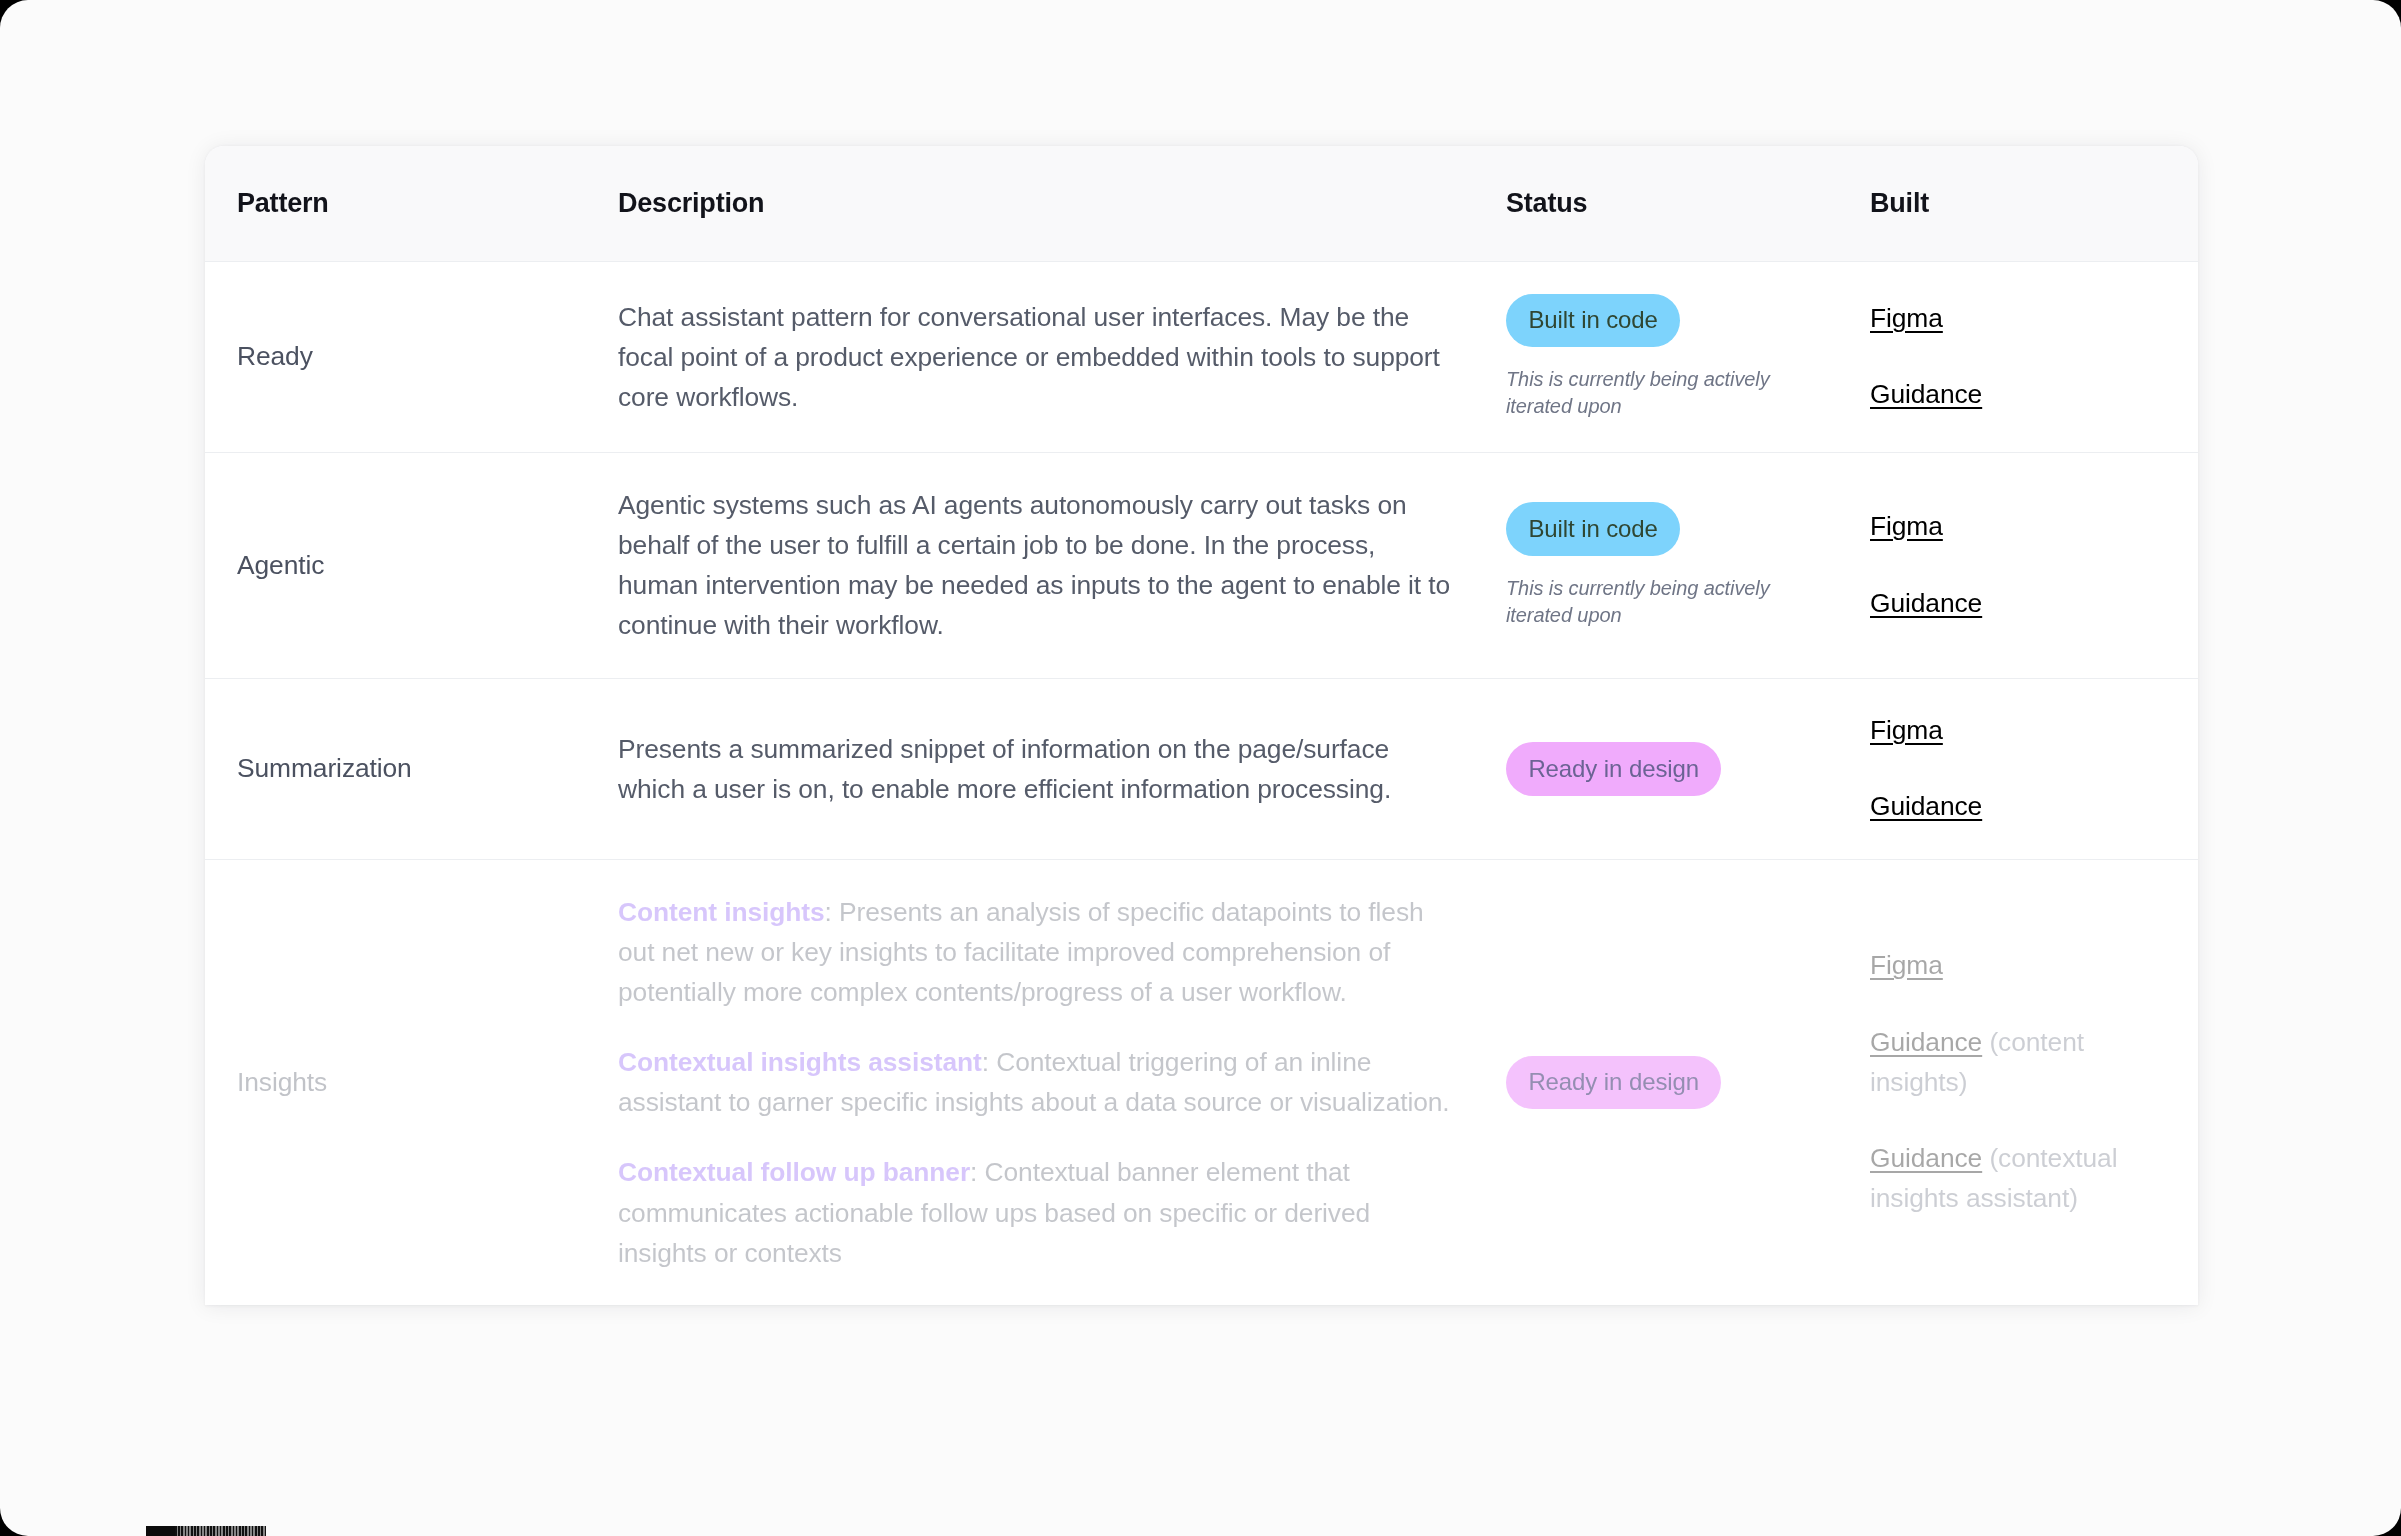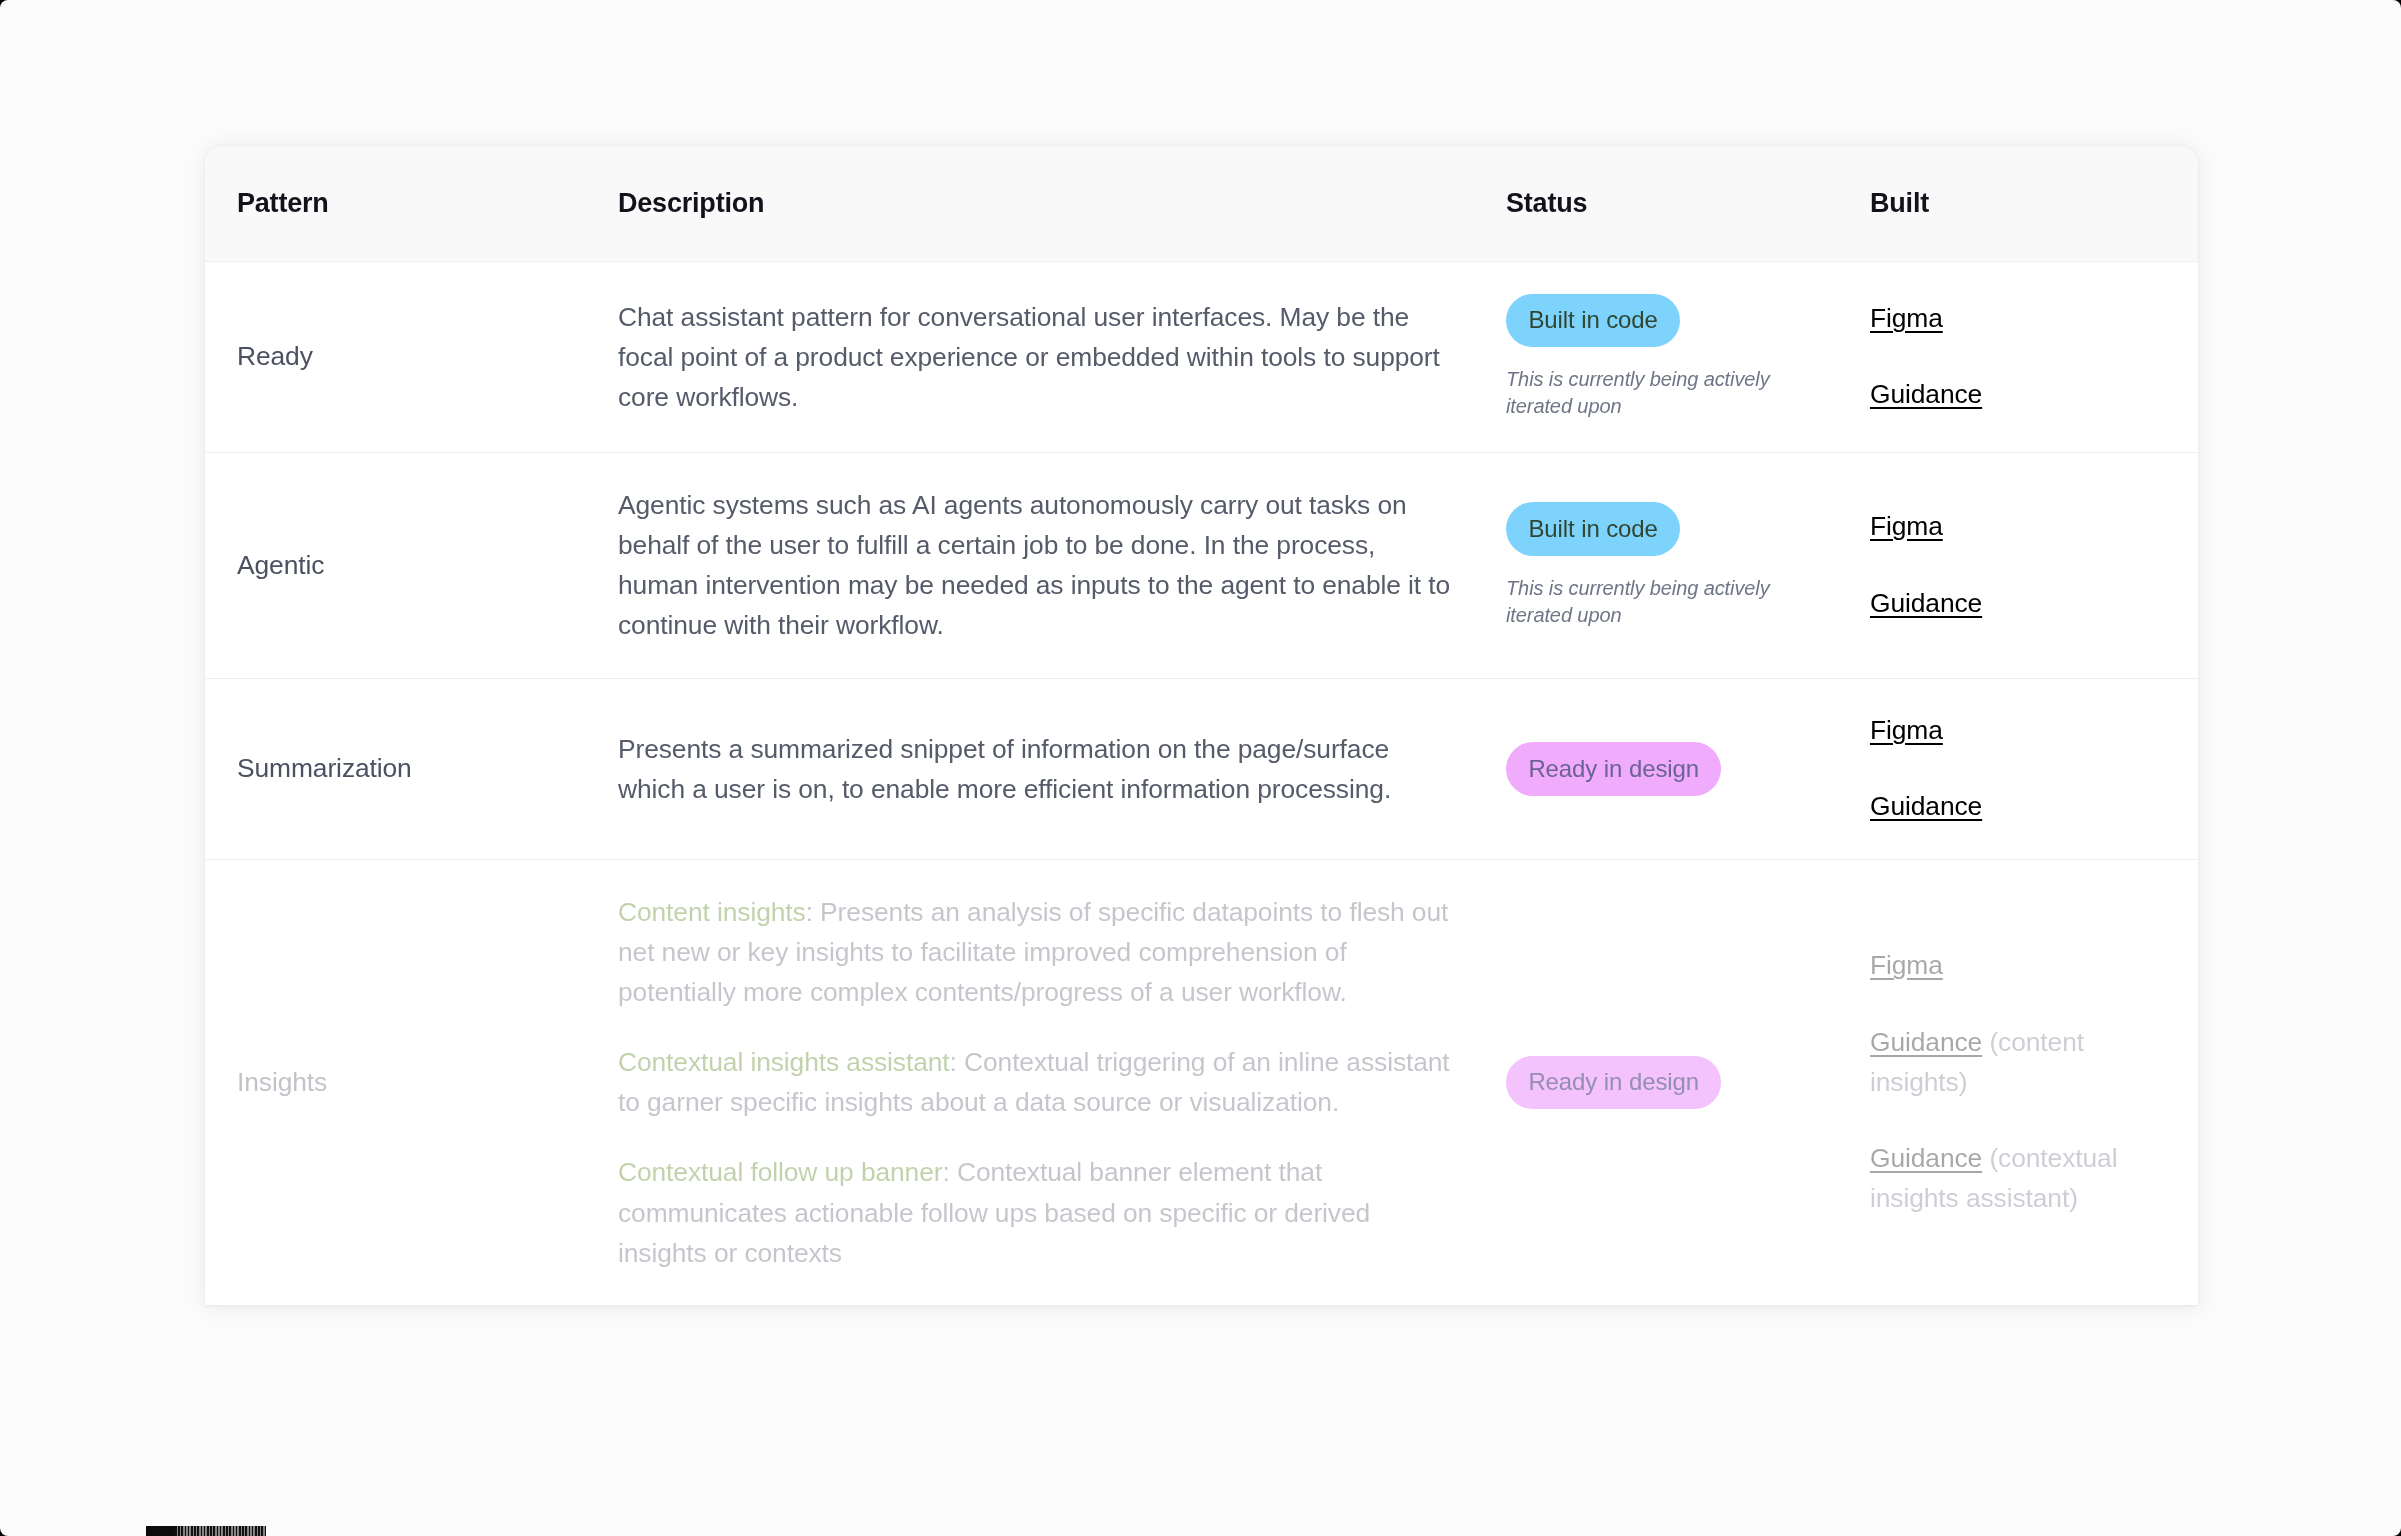--- a/index.html
+++ b/index.html
@@ -11,21 +11,21 @@
     background: #000000;
     font-family: "Liberation Sans", sans-serif;
     overflow: hidden;
   }
 
   
   .viewport {
     position: absolute;
     inset: 0;
     background: #fbfbfb;
-    border-radius: 8px;
+    border-radius: 28px;
     overflow: hidden;
   }
 
   
   .card {
     position: absolute;
     left: 205px;
     top: 146px;
     width: 1993px;
     background: #ffffff;
@@ -85,21 +85,21 @@
   td.cell-description {
     padding-left: 29px;
     padding-right: 32px;
     font-size: 26.4px;
     line-height: 1.52;
     color: #555b69;
     letter-spacing: -0.1px;
   }
   td.cell-description p { margin: 0 0 30px 0; }
   td.cell-description p:last-child { margin-bottom: 0; }
-  td.cell-description b { font-weight: 400; color: #4d7c0f; }
+  td.cell-description b { font-weight: 700; color: #8b5cf6; }
 
   td.cell-status {
     padding-left: 16px;
     padding-right: 19px;
   }
 
   td.cell-design {
     padding-left: 24px;
     padding-right: 19px;
     font-size: 26.4px;

